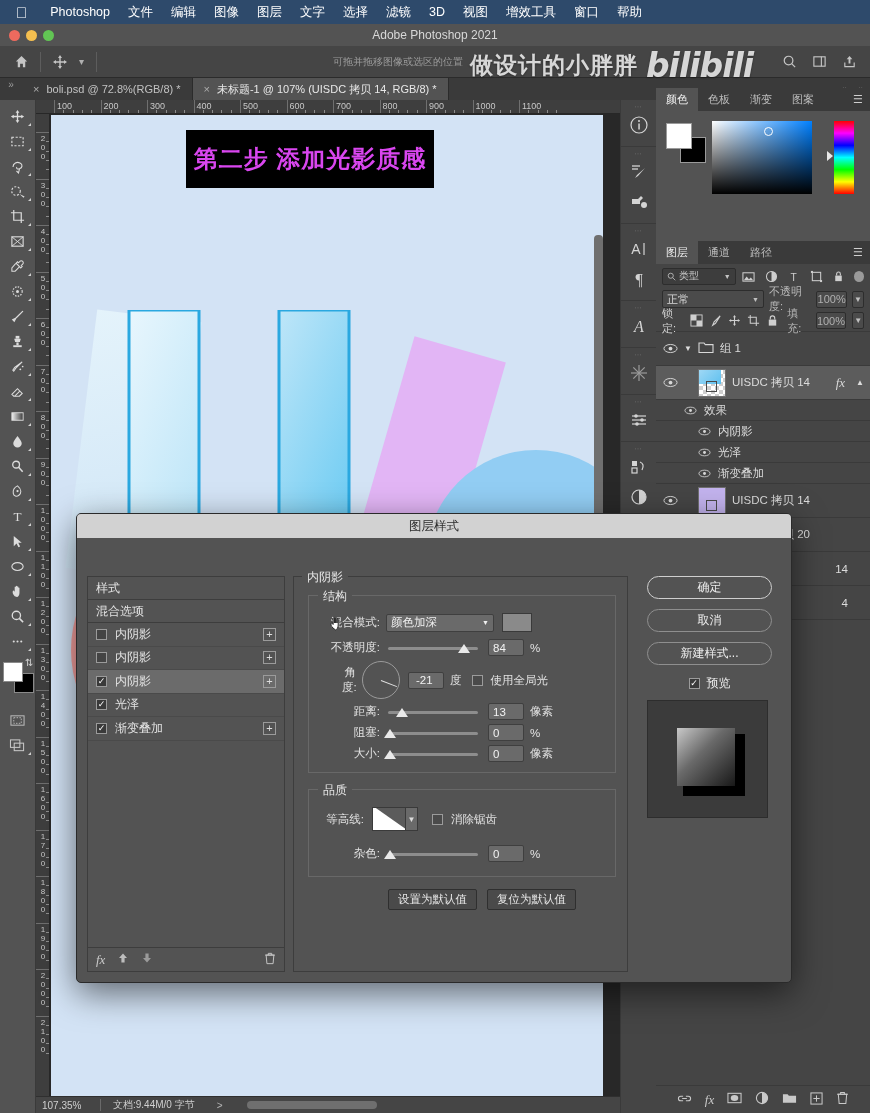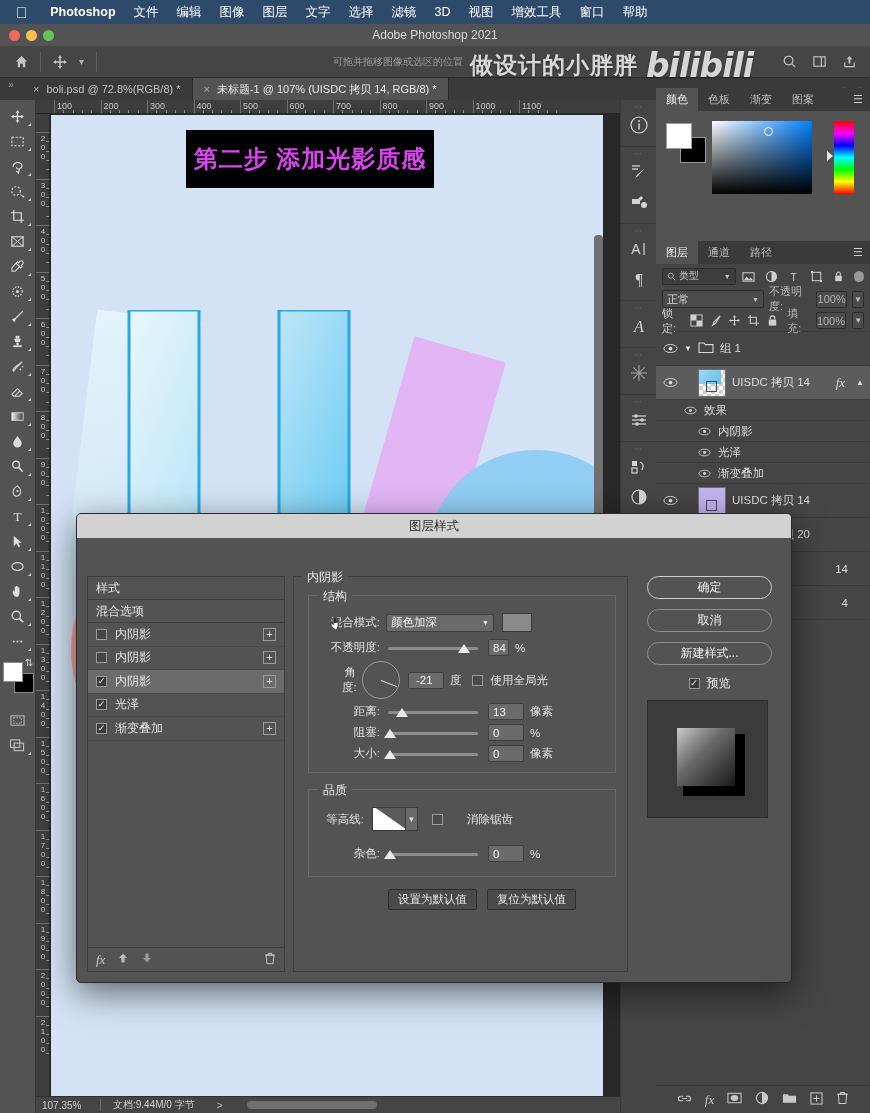--- a/index.html
+++ b/index.html
@@ -11,21 +11,21 @@
   }
   .app { position:relative; width:870px; height:1113px; }
 
   
   .macbar {
     position:absolute; left:0; top:0; width:870px; height:24px;
     background:#2e4a6b; display:flex; align-items:center; color:#fff;
   }
   .apple-logo { font-size:15px; margin:0 14px 0 16px; line-height:1; }
   .macbar .mi { font-size:12.5px; padding:0 9px; line-height:24px; white-space:nowrap; }
-  .macbar .mi.brand { font-weight:bold; }
+  .macbar .mi.brand { font-weight:normal; }
 
   
   .titlebar {
     position:absolute; left:0; top:24px; width:870px; height:22px;
     background:#535353; display:flex; align-items:center;
   }
   .lights { display:flex; gap:6px; margin-left:9px; }
   .light { width:11px; height:11px; border-radius:50%; }
   .l-red{background:#ed6a5e;} .l-yel{background:#f5bf4f;} .l-grn{background:#62c554;}
   .apptitle { position:absolute; left:0; right:0; text-align:center; font-size:12px; color:#d8d8d8; }
@@ -1155,21 +1155,21 @@
           </div>
           <div class="colorchip" style="margin-left:8px;"></div>
         </div>
 
         <div class="row" style="left:24px; top:62px; width:296px;">
           <span class="lbl" style="width:62px;">不透明度:</span>
           <div class="slider" style="width:90px; margin-left:8px;">
             <div class="track"></div>
             <div class="knob" style="left:70px;"></div>
           </div>
-          <div class="numbox" style="width:21px; margin-left:10px;">84</div>
+          <div class="numbox" style="width:36px; margin-left:10px;">84</div>
           <span style="margin-left:6px;">%</span>
         </div>
 
         <div class="row" style="left:24px; top:84px; width:296px;">
           <span class="lbl" style="width:38px; padding-left:24px;">角度:</span>
           <div class="dial" style="margin-left:6px;">
             <div class="hand"></div>
           </div>
           <div class="numbox" style="width:36px; margin-left:8px;padding-left:7px;">-21</div>
           <span style="margin-left:6px;">度</span>
@@ -1212,21 +1212,21 @@
 
         <div class="row" style="left:8px; top:230px; width:296px;">
           <span class="lbl" style="width:62px;">等高线:</span>
           <div style="display:flex; margin-left:8px;">
             <div class="contour">
                 <div class="tri"></div>
               </div>
             <div class="contour-arrow">▼</div>
           </div>
           <span class="ckbox" style="margin-left:14px;"></span>
-          <span style="margin-left:24px;">消除锯齿</span>
+          <span style="margin-left:8px;">消除锯齿</span>
         </div>
 
         <div class="row" style="left:24px; top:268px; width:296px;">
           <span class="lbl" style="width:62px;">杂色:</span>
           <div class="slider" style="width:90px; margin-left:8px;">
             <div class="track"></div>
             <div class="knob" style="left:-4px;"></div>
           </div>
           <div class="numbox" style="width:36px; margin-left:10px;">0</div>
           <span style="margin-left:6px;">%</span>

